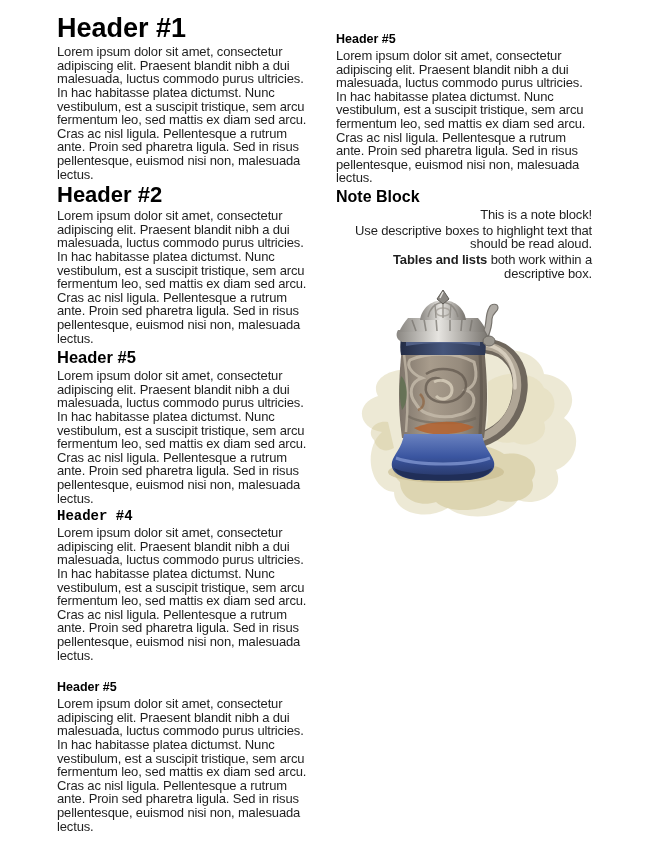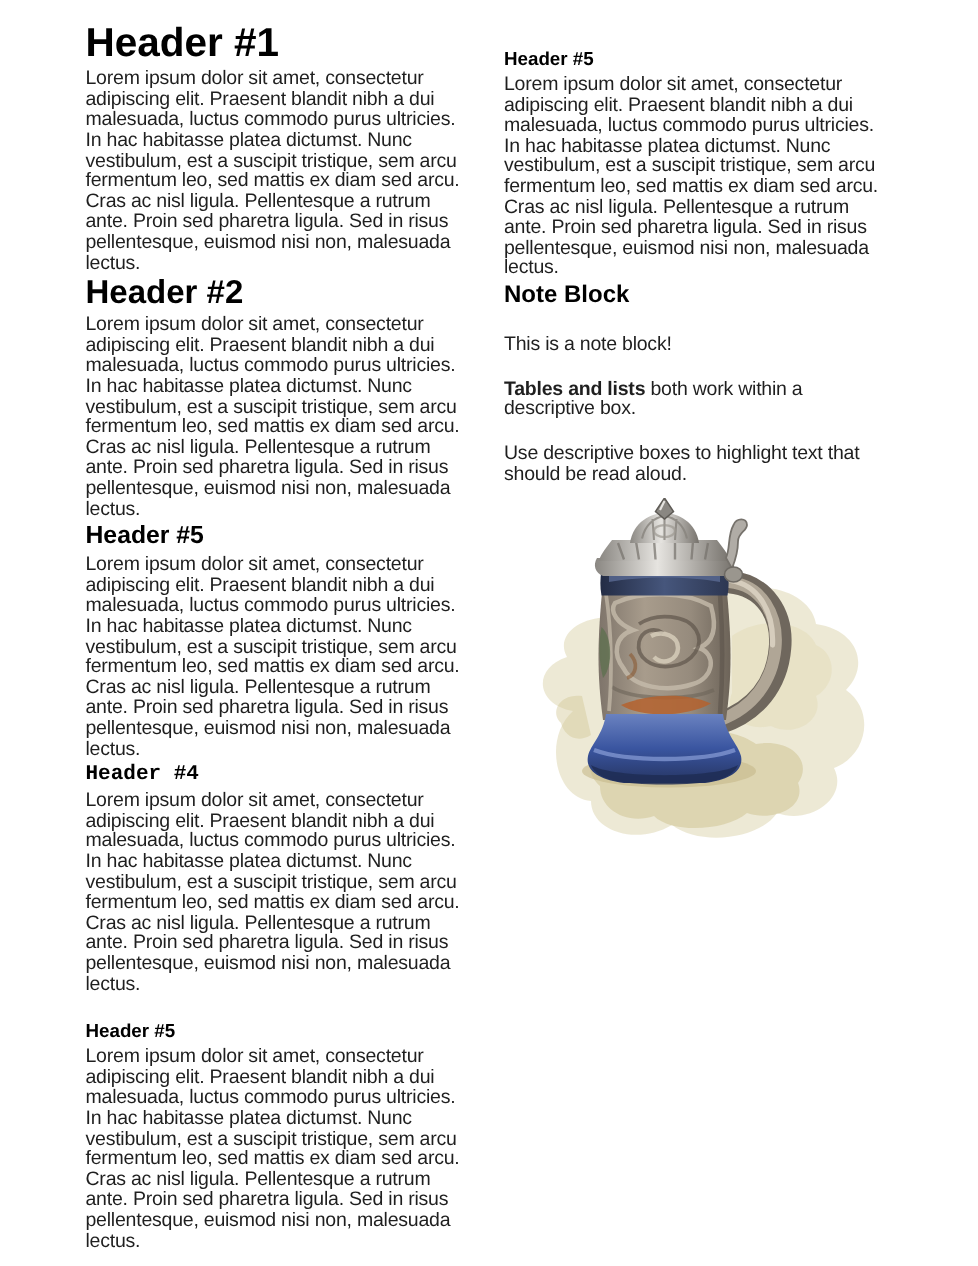--- a/index.html
+++ b/index.html
@@ -11,21 +11,21 @@
   .page{display:flex;gap:23px;padding:14px 0 0 57px;box-sizing:border-box;}
   .col{width:256px;flex:0 0 auto;}
   h1,h2,h3,h4,h5,h6{color:#000;font-weight:700;}
   h1{font-size:27px;line-height:1.08;margin:0 0 2px;}
   h2{font-size:22px;line-height:1.1;margin:2px 0 2px;}
   h3{font-size:16.5px;line-height:1.15;margin:3px 0 2px;}
   h4{font-size:14px;line-height:1.15;margin:3px 0 2px;font-family:Liberation Mono, monospace;}
   h5{font-size:12.5px;line-height:1.2;margin:18px 0 2px;}
   h6{font-size:16px;line-height:1.2;margin:1px 0 1px;}
   p.body{font-size:13px;line-height:13.6px;letter-spacing:-0.15px;margin:0 0 2px;}
-  p.small{font-size:13px;line-height:13.6px;letter-spacing:-0.15px;margin:16px 0 1px;}
+  p.small{font-size:13px;line-height:13.6px;letter-spacing:-0.15px;margin:2px 0 1px;text-align:right;}
   .illustration{margin:10px 0 0 2px;width:250px;height:235px;}
 </style>
 </head>
 <body>
 
 <div class="page">
 
   <div class="col">
     <h1>Header #1</h1>
     <p class="body">Lorem ipsum dolor sit amet, consectetur adipiscing elit. Praesent blandit nibh a dui malesuada, luctus commodo purus ultricies. In hac habitasse platea dictumst. Nunc vestibulum, est a suscipit tristique, sem arcu fermentum leo, sed mattis ex diam sed arcu. Cras ac nisl ligula. Pellentesque a rutrum ante. Proin sed pharetra ligula. Sed in risus pellentesque, euismod nisi non, malesuada lectus.</p>
@@ -39,23 +39,23 @@
     <p class="body">Lorem ipsum dolor sit amet, consectetur adipiscing elit. Praesent blandit nibh a dui malesuada, luctus commodo purus ultricies. In hac habitasse platea dictumst. Nunc vestibulum, est a suscipit tristique, sem arcu fermentum leo, sed mattis ex diam sed arcu. Cras ac nisl ligula. Pellentesque a rutrum ante. Proin sed pharetra ligula. Sed in risus pellentesque, euismod nisi non, malesuada lectus.</p>
   </div>
 
   <div class="col">
     <h5>Header #5</h5>
     <p class="body">Lorem ipsum dolor sit amet, consectetur adipiscing elit. Praesent blandit nibh a dui malesuada, luctus commodo purus ultricies. In hac habitasse platea dictumst. Nunc vestibulum, est a suscipit tristique, sem arcu fermentum leo, sed mattis ex diam sed arcu. Cras ac nisl ligula. Pellentesque a rutrum ante. Proin sed pharetra ligula. Sed in risus pellentesque, euismod nisi non, malesuada lectus.</p>
 
     <h6>Note Block</h6>
     <p class="small">This is a note block!</p>
 
+    <p class="small">Use descriptive boxes to highlight text that should be read aloud.</p>
+
     <p class="small"><strong>Tables and lists</strong> <span>both work within a descriptive box.</span></p>
-
-    <p class="small">Use descriptive boxes to highlight text that should be read aloud.</p>
 
     <div class="illustration">
       <svg width="250" height="235" viewBox="0 0 250 235" xmlns="http://www.w3.org/2000/svg">
         <defs>
           <linearGradient id="gBody" x1="0" y1="0" x2="1" y2="0">
             <stop offset="0" stop-color="#7e746a"></stop>
             <stop offset="0.35" stop-color="#a89c8c"></stop>
             <stop offset="0.7" stop-color="#968b7d"></stop>
             <stop offset="1" stop-color="#6d6459"></stop>
           </linearGradient>

